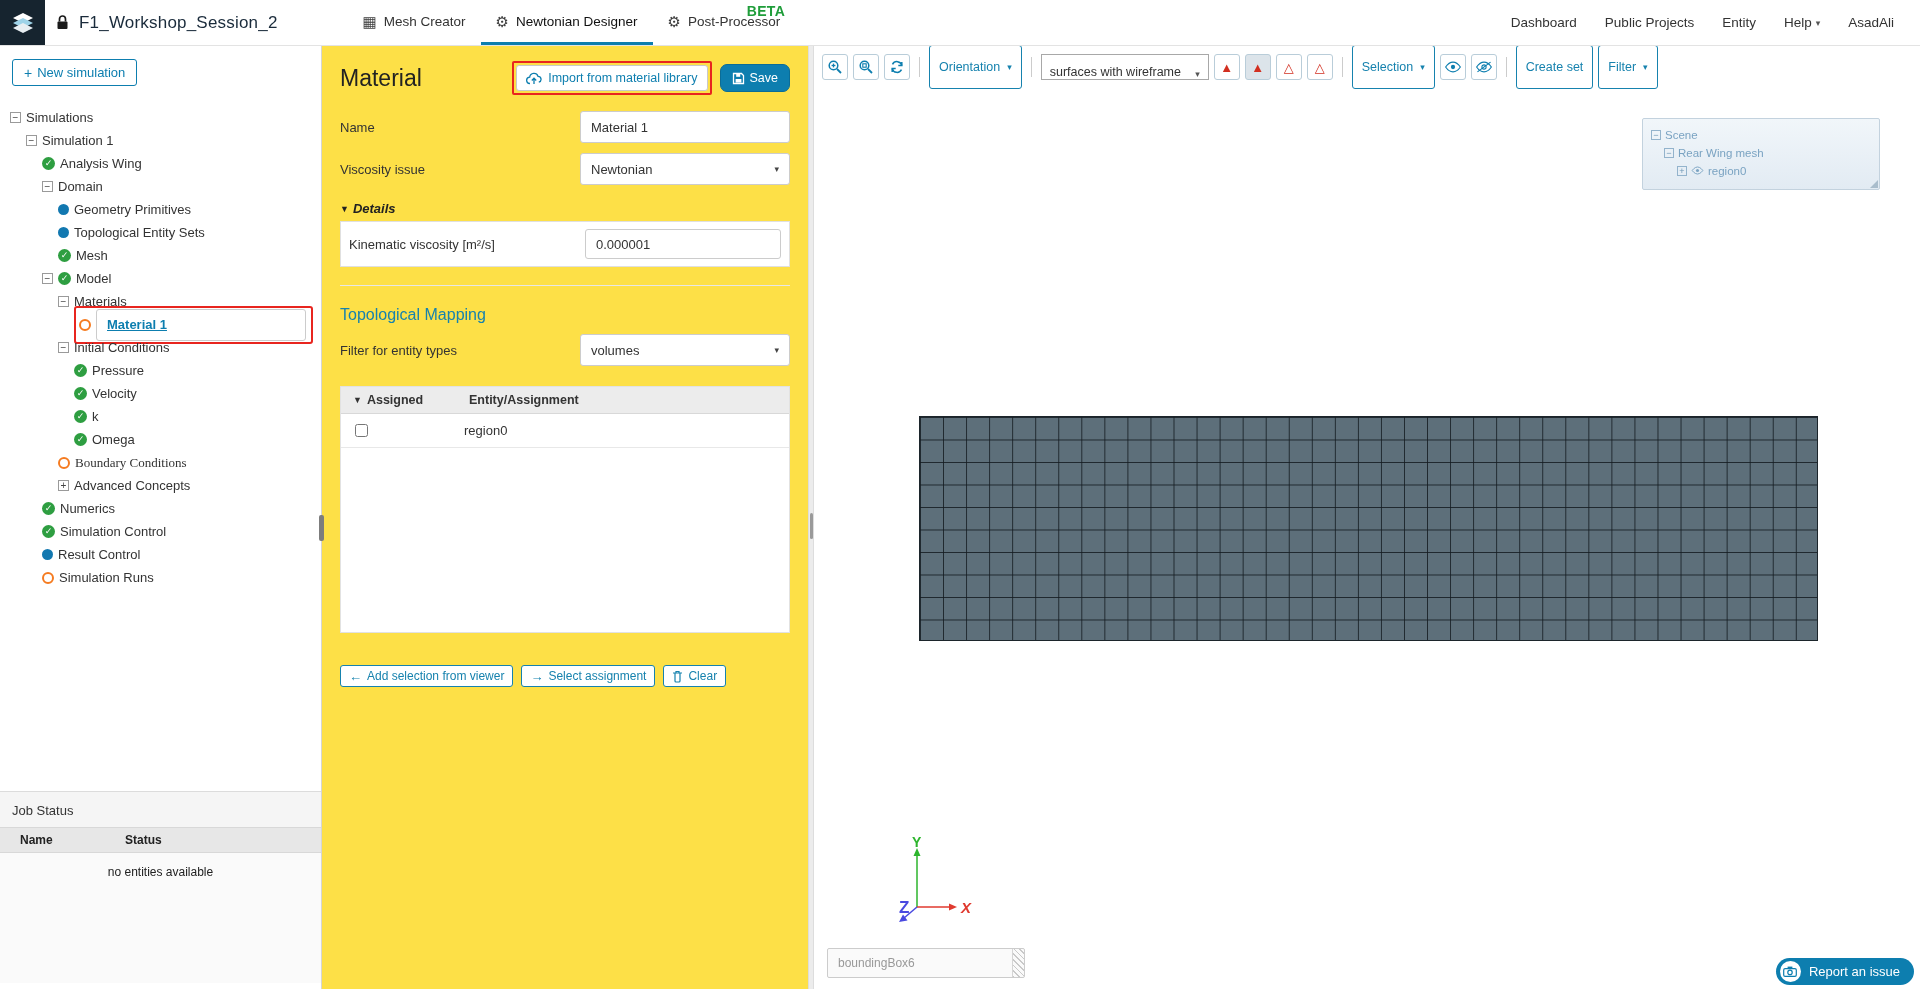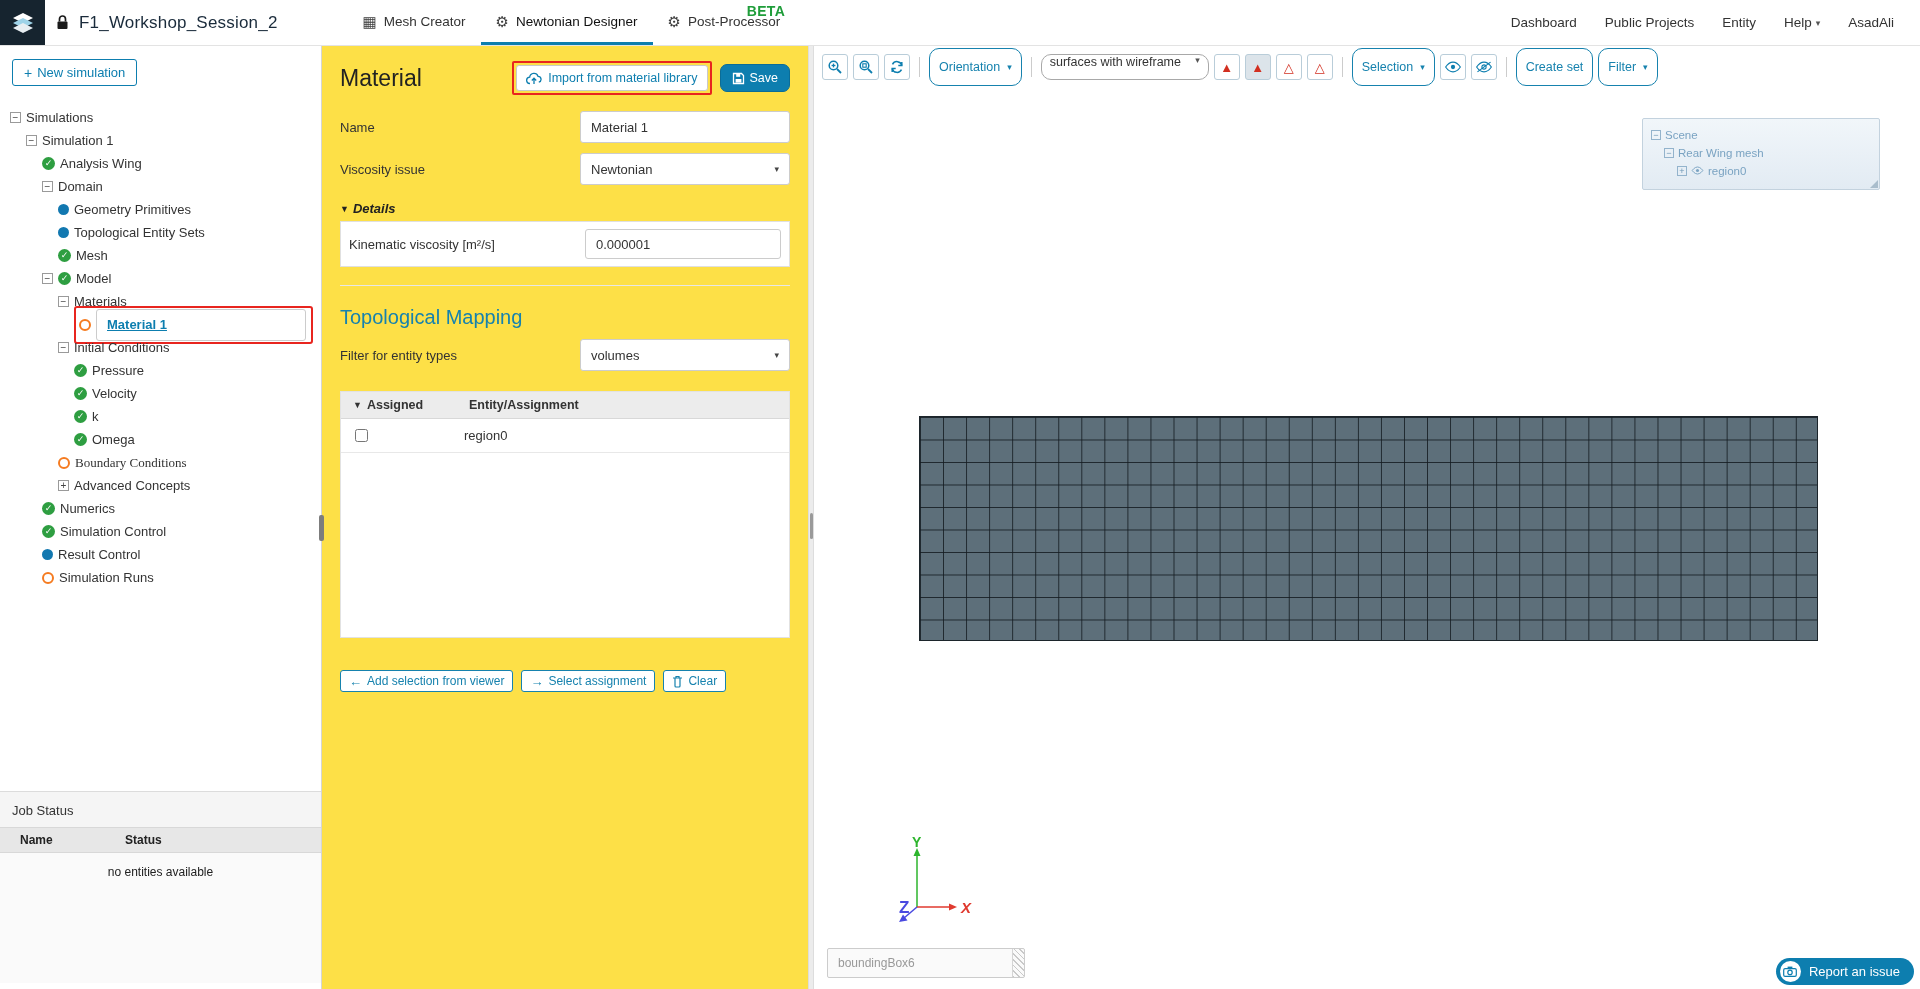--- a/index.html
+++ b/index.html
@@ -55,43 +55,43 @@
   .txt-input{margin-left:auto;width:210px;height:32px;border:1px solid #ccc;border-radius:3px;padding:0 10px;font-size:13px;color:#333;box-sizing:border-box;font-family:inherit;}
   .sel{margin-left:auto;width:210px;height:32px;border:1px solid #ccc;border-radius:3px;display:flex;align-items:center;padding:0 10px;font-size:13px;color:#333;box-sizing:border-box;cursor:pointer;background:#fff;}
   .sel .caret{margin-left:auto;color:#444;}
   .details{margin:16px 18px 0;}
   .details-head{font-size:13px;font-weight:bold;font-style:italic;color:#222;display:flex;align-items:center;gap:4px;}
   .details-head .dcaret{font-size:9px;font-style:normal;}
   .details-box{margin-top:5px;border:1px solid #e0e0e0;padding:7px 8px;display:flex;align-items:center;background:#fff;}
   .details-box label{font-size:13px;color:#333;}
   .details-box .txt-input{width:196px;height:30px;}
   .hdiv{margin:18px 18px 0;border-bottom:1px solid #e7e7e7;}
-  .topo-title{margin:20px 18px 0;color:#1682ae;font-size:20px;font-weight:400;}
+  .topo-title{margin:20px 18px 0;color:#1682ae;font-size:16px;font-weight:400;}
   .assign-table{margin:20px 18px 0;border:1px solid #e2e2e2;height:247px;box-sizing:border-box;background:#fff;}
   .assign-head{display:flex;align-items:center;background:#ececec;border-bottom:1px solid #d8d8d8;height:26px;font-size:12.5px;font-weight:bold;color:#333;}
   .assign-head .h1{flex:0 0 128px;padding-left:12px;display:flex;align-items:center;gap:5px;box-sizing:border-box;}
   .assign-head .dcaret{font-size:9px;}
   .assign-row{display:flex;align-items:center;height:33px;border-bottom:1px solid #e8e8e8;font-size:13px;}
   .assign-row input[type=checkbox]{margin:0 0 0 14px;}
   .assign-row .ent{margin-left:96px;}
   .action-row{display:flex;gap:8px;margin:32px 18px 0;}
   .btn-action{display:inline-flex;align-items:center;gap:5px;border:1px solid #1682ae;color:#1682ae;background:#fff;font-size:12px;padding:3px 8px;border-radius:3px;}
   .btn-action .ar{font-size:13px;line-height:1;}
   
   .splitter{position:absolute;top:45px;left:808px;width:6px;bottom:0;background:#ececec;border-left:1px solid #ddd;border-right:1px solid #ddd;box-sizing:border-box;}
   .splitter .grip{position:absolute;top:468px;left:1px;width:3px;height:26px;background:#9a9a9a;border-radius:2px;}
   
   .viewer{position:absolute;top:45px;left:814px;right:0;bottom:0;background:#fff;overflow:hidden;}
   .vtoolbar{position:absolute;top:8px;left:8px;display:flex;align-items:center;gap:5px;height:28px;z-index:5;}
   .tb{height:26px;min-width:26px;border:1px solid #b9cdd9;background:#fff;border-radius:3px;display:inline-flex;align-items:center;justify-content:center;padding:0 3px;color:#0d7eaf;}
   .tb.tri{color:#d22f20;font-size:13px;width:25px;}
   .tb.tri.active{background:#dce4ea;}
-  .tb-drop{height:38px;display:inline-flex;align-items:center;gap:7px;border:1px solid #1682ae;color:#1682ae;background:#fff;font-size:12.5px;padding:0 9px;border-radius:10px;}
+  .tb-drop{height:44px;display:inline-flex;align-items:center;gap:7px;border:1px solid #1682ae;color:#1682ae;background:#fff;font-size:12.5px;padding:0 9px;border-radius:3px;}
   .tb-drop .caret{color:#1682ae;}
-  .tb-select{height:26px;display:inline-flex;align-items:flex-start;border:1px solid #a8a8a8;color:#333;background:#fff;font-size:12.5px;padding:0 8px;border-radius:10px;min-width:168px;justify-content:space-between;cursor:pointer;box-sizing:border-box;}
+  .tb-select{height:26px;display:inline-flex;align-items:flex-end;border:1px solid #a8a8a8;color:#333;background:#fff;font-size:12.5px;padding:0 8px;border-radius:0;min-width:168px;justify-content:space-between;cursor:pointer;box-sizing:border-box;}
   .vsep{width:1px;height:20px;background:#ccc;margin:0 4px;flex:none;}
   
   .scene-tree{position:absolute;top:73px;left:828px;width:238px;background:linear-gradient(#f1f6fa,#e2ebf3);border:1px solid #c3d2de;border-radius:2px;padding:7px 8px 9px;font-size:11.5px;color:#7aa3c2;box-sizing:border-box;}
   .scene-row{display:flex;align-items:center;gap:4px;line-height:18px;white-space:nowrap;cursor:pointer;}
   .scene-row .tgl{width:10px;height:10px;border-color:#93b3cc;color:#6d97b5;background:transparent;font-size:9px;}
   .scene-tree .rh{position:absolute;right:1px;bottom:1px;width:0;height:0;border-left:8px solid transparent;border-bottom:8px solid #a9bdcc;}
   
   .mesh{position:absolute;left:105px;top:371px;width:899px;height:225px;background-color:#5d6f7a;border:1px solid #1c252b;box-sizing:border-box;
     background-image:linear-gradient(to right,rgba(20,28,33,.85) 1px,transparent 1px),linear-gradient(to bottom,rgba(20,28,33,.85) 1px,transparent 1px);
     background-size:23.05px 22.5px;}

